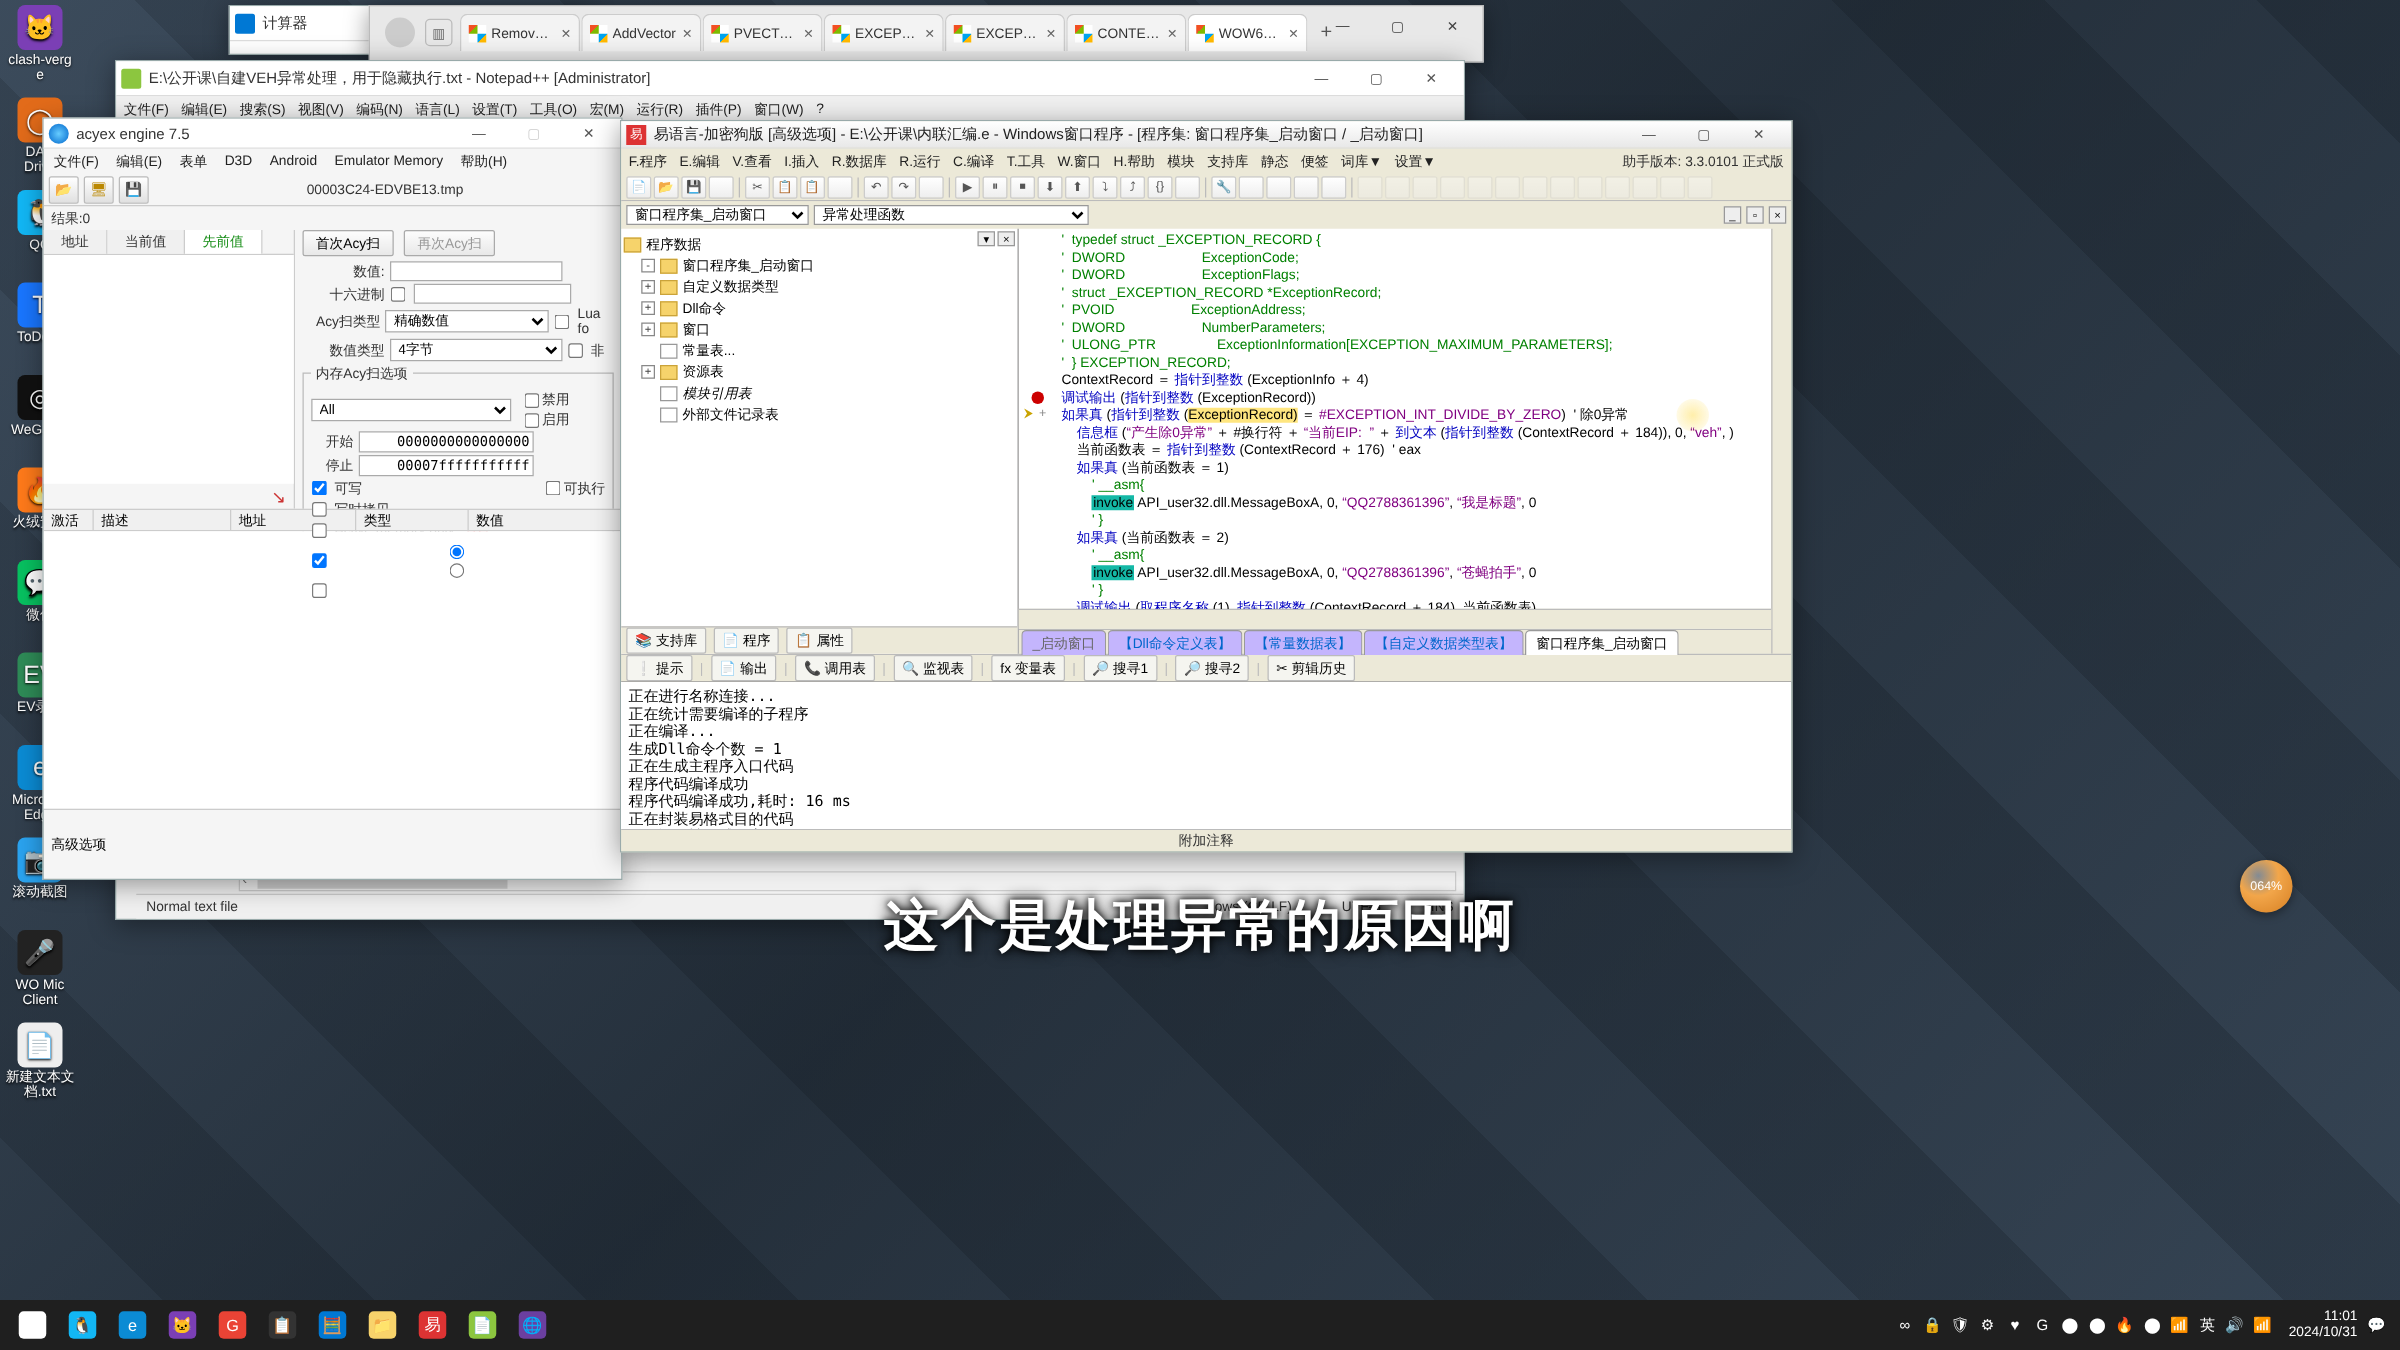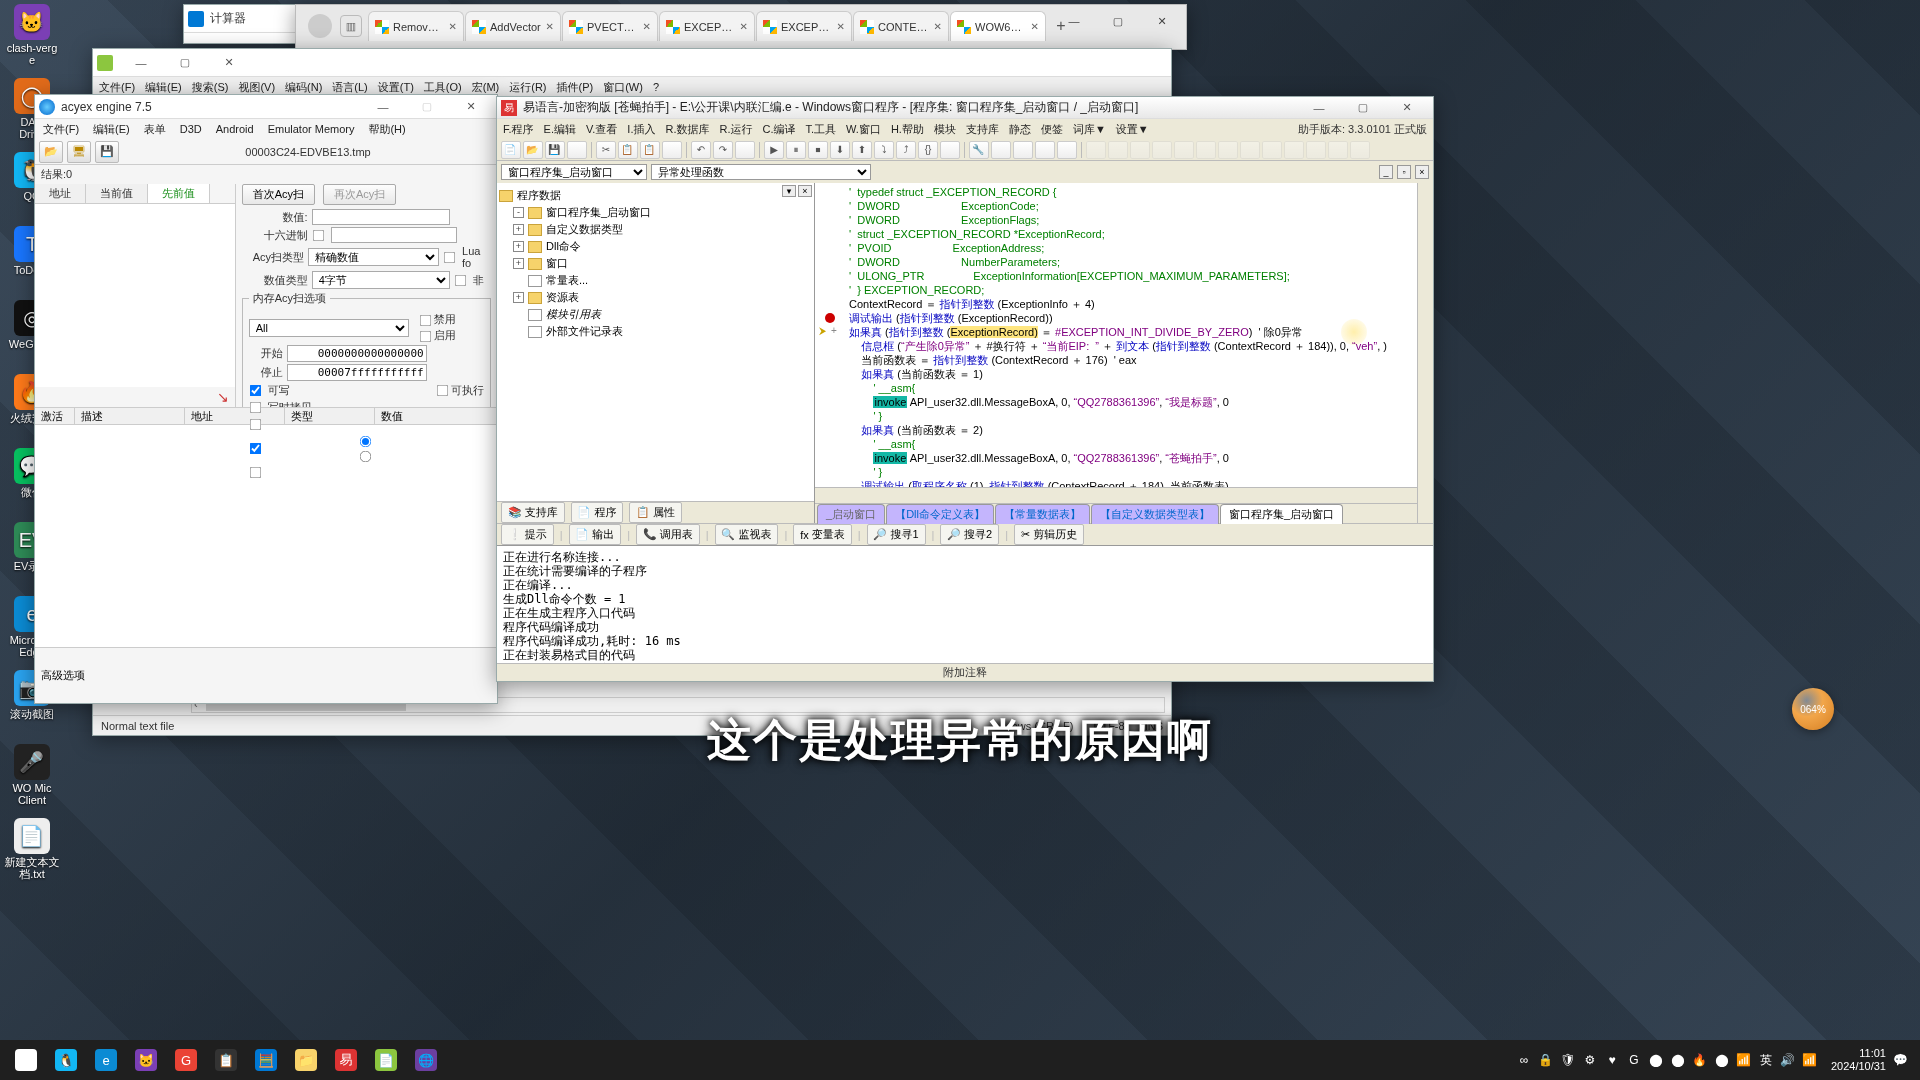--- a/index.html
+++ b/index.html
@@ -39,21 +39,21 @@
 .edge-tab .tx { flex:1; white-space:nowrap; overflow:hidden; text-overflow:ellipsis; }
 .edge-tab .cx { color:#666; flex:none; font-size:10px; }
 .edge-add { width:28px; text-align:center; color:#555; font-size:16px; }
 .edge-winbtns { position:absolute; right:2px; top:2px; display:flex; }
 .edge-winbtn { width:44px; height:28px; display:flex; align-items:center; justify-content:center; color:#444; }
 
 
 #win-npp { left:92px; top:48px; width:1080px; height:688px; background:#f0f0f0; }
 #win-npp .titlebar { background:#fff; }
 .npp-menu { height:20px; display:flex; align-items:center; gap:10px; padding:0 6px; background:#f0f0f0; font-size:12px; color:#222; }
-.npp-status { position:absolute; left:0; right:0; bottom:0; height:20px; background:#f0f0f0; border-top:1px solid #ccc; display:flex; align-items:center; font-size:11px; color:#333; padding:0 8px; gap:20px; }
+.npp-status { position:absolute; left:16px; right:0; bottom:0; height:20px; background:#f0f0f0; border-top:1px solid #ccc; display:flex; align-items:center; font-size:11px; color:#333; padding:0 8px; gap:40px; }
 .npp-hscroll { position:absolute; left:98px; right:6px; bottom:22px; height:16px; background:#f0f0f0; border:1px solid #ccc; }
 .npp-hscroll .thumb { position:absolute; left:14px; top:1px; height:12px; width:200px; background:#cdcdcd; }
 
 
 #win-acy { left:34px; top:94px; width:464px; height:610px; background:#f5f5f5; }
 #win-acy .titlebar { background:#fff; height:24px; }
 .acy-menu { height:20px; display:flex; align-items:center; gap:14px; padding:0 8px; font-size:12px; color:#222; }
 .acy-tool { height:26px; display:flex; align-items:center; gap:4px; padding:0 4px; border-bottom:1px solid #ccc; }
 .acy-toolbtn { width:24px; height:22px; border:1px solid #bbb; background:linear-gradient(#fff,#e0e0e0); border-radius:2px; display:flex; align-items:center; justify-content:center; }
 .acy-status1 { padding:2px 6px; font-size:11px; color:#333; }
@@ -251,20 +251,21 @@
   <div class="edge-winbtns">
     <div class="edge-winbtn">—</div>
     <div class="edge-winbtn">▢</div>
     <div class="edge-winbtn">✕</div>
   </div>
 </div>
 
 <div id="win-npp" class="win">
   <div class="titlebar">
     <span class="ticon" style="background:#8cc63f;border-radius:2px"></span>
+    <span class="ttext">E:\公开课\自建VEH异常处理，用于隐藏执行.txt - Notepad++ [Administrator]</span>
     <div class="winbtns">
       <div class="winbtn">—</div>
       <div class="winbtn">▢</div>
       <div class="winbtn close">✕</div>
     </div>
   </div>
   <div class="npp-menu" id="nppMenu">
       <span>文件(F)</span>
       <span>编辑(E)</span>
       <span>搜索(S)</span>
@@ -409,21 +410,21 @@
     <span style="width:90px">类型</span>
     <span style="flex:1">数值</span>
   </div>
   <div style="flex:1;background:#fff"></div>
   <div class="acy-bottom">高级选项</div>
 </div>
 
 <div id="win-e" class="win">
   <div class="titlebar">
     <span class="ticon" style="background:#d33;color:#fff;text-align:center;font-size:10px;line-height:16px">易</span>
-    <span class="ttext">易语言-加密狗版 [苍蝇拍手] - E:\公开课\内联汇编.e - Windows窗口程序 - [程序集: 窗口程序集_启动窗口 / _启动窗口]</span>
+    <span class="ttext">易语言-加密狗版 [高级选项] - E:\公开课\内联汇编.e - Windows窗口程序 - [程序集: 窗口程序集_启动窗口 / _启动窗口]</span>
     <div class="winbtns">
       <div class="winbtn">—</div>
       <div class="winbtn">▢</div>
       <div class="winbtn close">✕</div>
     </div>
   </div>
   <div class="e-menu" id="eMenu">
       <span>F.程序</span>
       <span>E.编辑</span>
       <span>V.查看</span>

